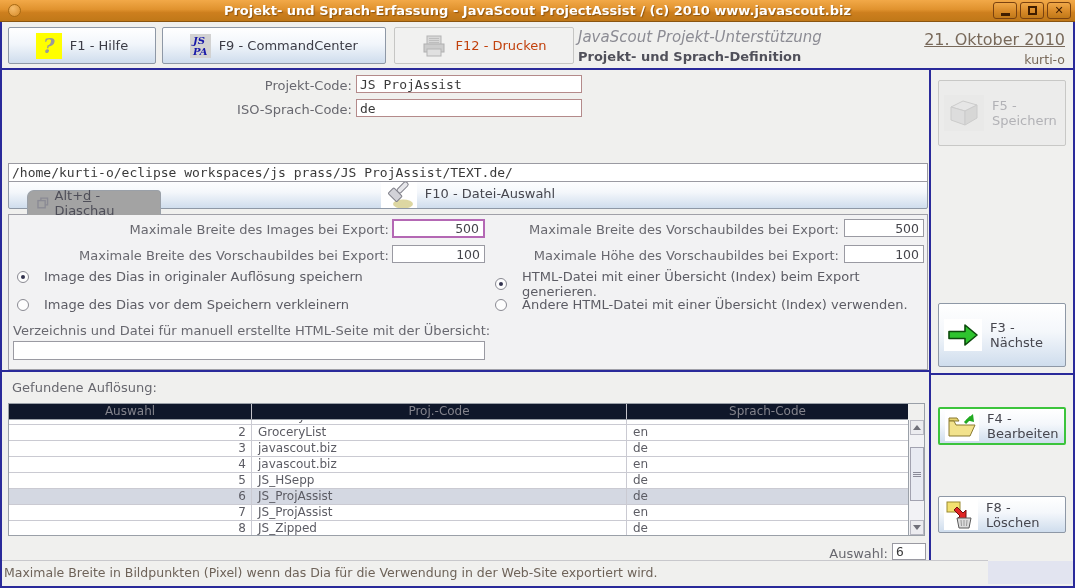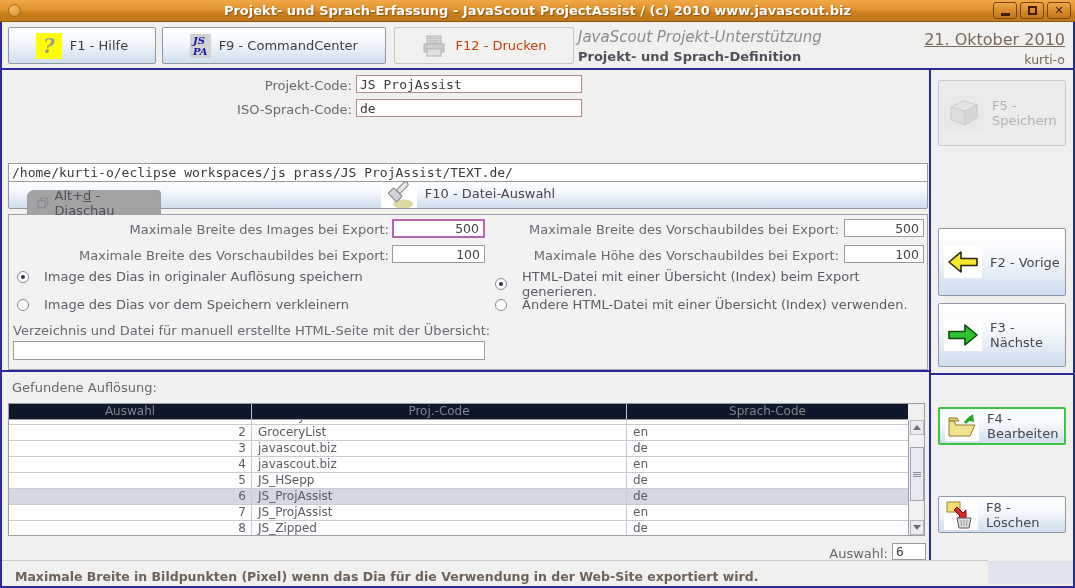--- a/index.html
+++ b/index.html
@@ -106,21 +106,21 @@
   .sidebar > * { position:absolute; }
   .sbtn { left:7px; width:128px; display:flex; align-items:center; gap:8px; padding-left:5px; justify-content:flex-start; }
   .sbtn .icwrap { flex:none; }
   .sb-divider { left:0; top:303px; width:144px; height:2px; background:#2a2a9a; }
   .focus-green { border:2px solid #3cc43c !important; }
 
   .corner-block { left:986px; top:499px; width:85px; height:63px; background:#e2e4f0; border-radius:8px 0 0 0; }
 
   
   .statusbar { left:0; top:538px; width:986px; height:24px; border-top:1px solid #c8c8cc;
-    display:flex; align-items:flex-end; padding-left:13px; font-weight:bold; color:#6e6359; font-size:12.5px; background:#f0f0ee; }
+    display:flex; align-items:center; padding-left:2px; font-weight:normal; color:#6e6359; font-size:12.5px; background:#f0f0ee; }
 
   .divider-main { left:0; top:348px; width:927px; height:2px; background:#2a2a9a; }
 </style>
 </head>
 <body>
 
 <div class="titlebar">
   <span class="tb-circle"></span>
   <span class="tb-title">Projekt- und Sprach-Erfassung - JavaScout ProjectAssist / (c) 2010 www.javascout.biz</span>
   <span class="tb-btns">
@@ -307,28 +307,20 @@
         <svg width="34" height="30" viewBox="0 0 34 30">
           <path d="M4 9 L16 3 L30 7 L18 13 Z" fill="#e2e2e2" stroke="#b2b2b2"></path>
           <path d="M4 9 L18 13 L18 27 L4 22 Z" fill="#d2d2d2" stroke="#b2b2b2"></path>
           <path d="M30 7 L18 13 L18 27 L30 20 Z" fill="#c6c6c6" stroke="#b2b2b2"></path>
         </svg>
       </span>
       <span>F5 - Speichern</span>
     </div>
 
 
-    <div class="btn sbtn" style="top:158px; height:68px;">
-      <span class="icwrap" style="width:38px; height:32px;">
-        <svg width="34" height="28" viewBox="0 0 34 28">
-          <path d="M31 10.5 H15 V4 L3 14 L15 24 V17.5 H31 Z" fill="#f6e62c" stroke="#2a2a12" stroke-width="1.6" stroke-linejoin="round"></path>
-        </svg>
-      </span>
-      <span>F2 - Vorige</span>
-    </div>
 
     <div class="btn sbtn" style="top:233px; height:64px;">
       <span class="icwrap" style="width:38px; height:32px;">
         <svg width="34" height="28" viewBox="0 0 34 28">
           <path d="M3 10.5 H19 V4 L31 14 L19 24 V17.5 H3 Z" fill="#2ec42e" stroke="#0c4a0c" stroke-width="1.6" stroke-linejoin="round"></path>
         </svg>
       </span>
       <span>F3 - Nächste</span>
     </div>
 

